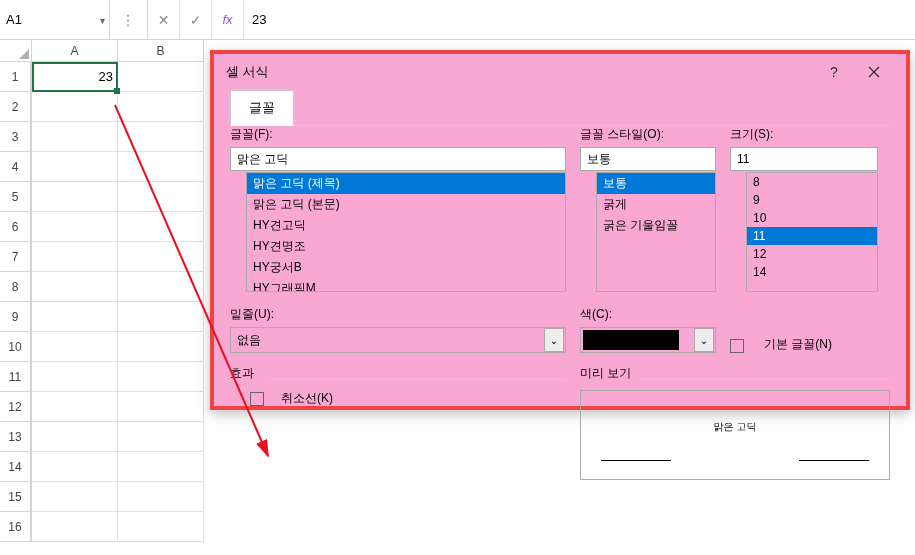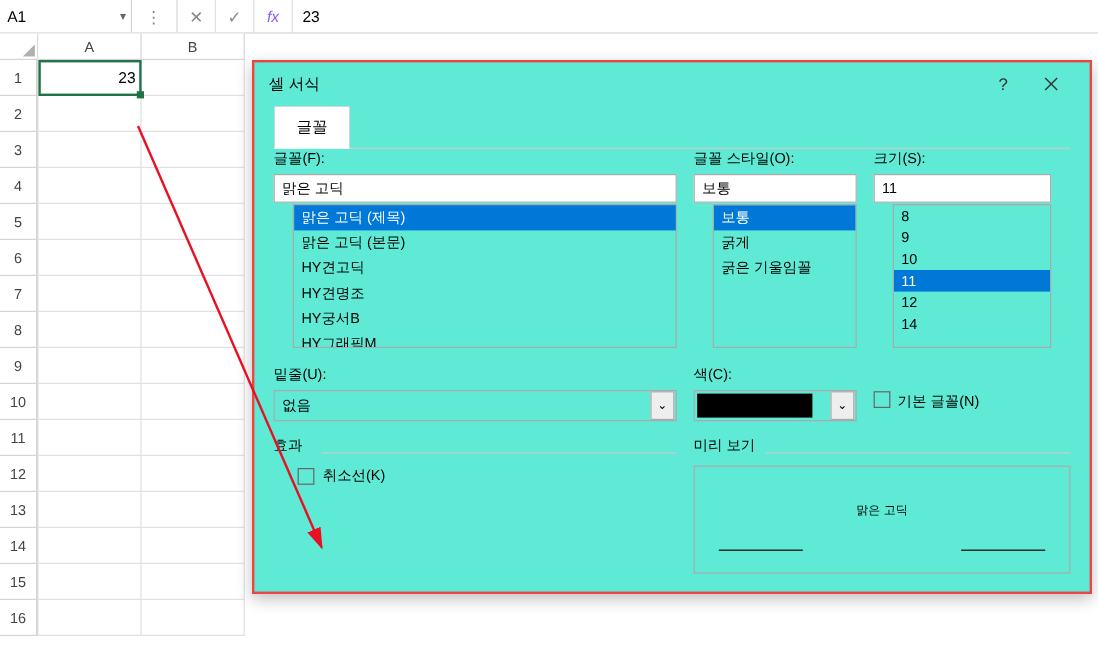--- a/index.html
+++ b/index.html
@@ -1,19 +1,19 @@
 <!DOCTYPE html>
 <html><head>
   <meta charset="utf-8">
   <style>
     * { box-sizing: border-box; margin: 0; padding: 0; font-family: "Malgun Gothic", sans-serif; }
     body { width: 915px; height: 555px; background: #fff; position: relative; overflow: hidden; }
     
     
-    .topbar { display: flex; height: 28px; border-bottom: 1px solid #d4d4d4; align-items: stretch; }
+    .topbar { display: flex; height: 40px; border-bottom: 1px solid #d4d4d4; align-items: stretch; }
     .name-box { width: 110px; border-right: 1px solid #d4d4d4; display: flex; align-items: center; padding: 0 6px; position: relative; }
     .name-box-input { border: none; outline: none; width: 80px; font-size: 13px; }
     .name-box-dd { position: absolute; right: 4px; top: 50%; transform: translateY(-50%); color: #666; font-size: 10px; }
     .fb-spacer { width: 38px; border-right: 1px solid #d4d4d4; display:flex; align-items:center; justify-content:center; }
     .fb-dots { color:#888; font-size:14px; letter-spacing:1px; }
     .fb-btn { width: 32px; display: flex; align-items: center; justify-content: center; color: #888; font-size: 14px; border-right: 1px solid #e0e0e0; }
     .fb-btn.fx { font-style: italic; font-size: 13px; color:#8b5cf6; }
     .formula-input { flex: 1; display: flex; align-items: center; padding: 0 8px; font-size: 13px; }
     
     
@@ -24,21 +24,21 @@
     .corner-tri { width:0; height:0; border-left:10px solid transparent; border-bottom:10px solid #b0b0b0; margin:0 2px 2px 0;}
     .col-h { width: 86px; text-align: center; font-size: 12px; color: #444; border-right: 1px solid #d4d4d4; line-height: 22px; }
     .row-h { height: 30px; text-align: center; font-size: 12px; color: #444; border-bottom: 1px solid #d4d4d4; line-height: 30px; border-right:1px solid #d4d4d4;}
     .cells { position: relative; }
     .cell-row { display: flex; height: 30px; }
     .cell { width: 86px; height: 30px; border-right: 1px solid #e0e0e0; border-bottom: 1px solid #e0e0e0; font-size: 13px; padding: 0 4px; display:flex; align-items:center; justify-content:flex-end;}
     .cell.selected { outline: 2px solid #217346; outline-offset: -2px; position:relative; }
     .sel-handle { position:absolute; width:6px; height:6px; background:#217346; bottom:-3px; right:-3px; }
     
     
-    .dialog { position: absolute; left: 210px; top: 50px; width: 700px; height: 445px; background: #5eead4; border: 2px solid #ef4444; box-shadow: 0 4px 12px rgba(0,0,0,0.25); }
+    .dialog { position: absolute; left: 210px; top: 50px; width: 700px; height: 360px; background: #f9a8d4; border: 4px solid #ef4444; box-shadow: 0 4px 12px rgba(0,0,0,0.25); }
     .dlg-title { height: 36px; display: flex; align-items: center; padding: 0 12px; font-size: 13px; }
     .dlg-title-spacer { flex: 1; }
     .dlg-help, .dlg-close { width: 40px; height: 36px; display:flex; align-items:center; justify-content:center; font-size: 14px; color:#333;}
     .dlg-close svg { width:12px; height:12px; }
     
     .dlg-body { padding: 0 16px 16px 16px; }
     .tabs { display: flex; border-bottom: 1px solid #ccc; }
     .tab { padding: 8px 18px; font-size: 13px; border: 1px solid #ccc; border-bottom: 1px solid #fff; margin-bottom: -1px; background:#fff; border-radius: 2px 2px 0 0;}
     
     .font-row { display: flex; gap: 14px; margin-bottom: 14px; }
@@ -52,31 +52,31 @@
     .li { padding: 2px 6px; white-space:nowrap; }
     .li.sel { background: #0078d7; color: #fff; }
     
     .underline-row { display: flex; gap: 14px; margin-bottom: 12px; }
     .uline-col { width: 336px; }
     .select-box { height: 26px; border: 1px solid #aaa; display:flex; align-items:center; padding:0 6px; font-size:12px; position:relative;}
     .select-dd { width: 20px; height: 24px; border: 1px solid #aaa; margin-left:auto; display:flex; align-items:center; justify-content:center; font-size:10px; background:#eee; position:absolute; right:1px; top:0;}
     .color-col { width: 136px; }
     .color-box { height: 26px; border:1px solid #aaa; display:flex; align-items:center; position:relative;}
     .color-swatch { width: 96px; height: 20px; background: #000; margin:0 2px; }
-    .chk-default { display:flex; align-items:flex-start; gap:6px; font-size:12px; margin-top: 22px;}
+    .chk-default { display:flex; align-items:flex-end; gap:20px; font-size:12px; margin-top: 22px;}
     .chk { width:14px; height:14px; border:1px solid #666; display:inline-block; position:relative;}
     .chk.checked::after { content:"✓"; position:absolute; left:0; top:-3px; font-size:13px; color:#000;}
     
     .bottom-row { display:flex; gap:14px; }
     .effects { width: 336px; }
     .preview { flex:1; }
     .fieldset-label { font-size:12px; margin-bottom:4px; position:relative;}
     .fieldset-line { height:1px; background:#ccc; margin-top:-7px; margin-left:40px; margin-bottom:10px;}
     .preview .fieldset-line { margin-left:60px; }
-    .eff-item { display:flex; align-items:center; gap:7px; font-size:12px; margin: 6px 0 6px 20px;}
+    .eff-item { display:flex; align-items:center; gap:17px; font-size:12px; margin: 6px 0 6px 20px;}
     .preview-box { border:1px solid #aaa; height:90px; display:flex; align-items:center; justify-content:center; font-size:12px; position:relative; margin-top:4px;}
     .preview-lines { position:absolute; bottom:18px; left:20px; right:20px; display:flex; justify-content:space-between;}
     .pv-line { width:70px; height:1px; background:#000;}
     
     
     .arrow-svg { position:absolute; left:15px; top:50px; pointer-events:none; z-index:50; }
     
     
     .listbox::-webkit-scrollbar { width:16px; }
     .listbox::-webkit-scrollbar-track { background:#f0f0f0; border-left:1px solid #ddd;}

